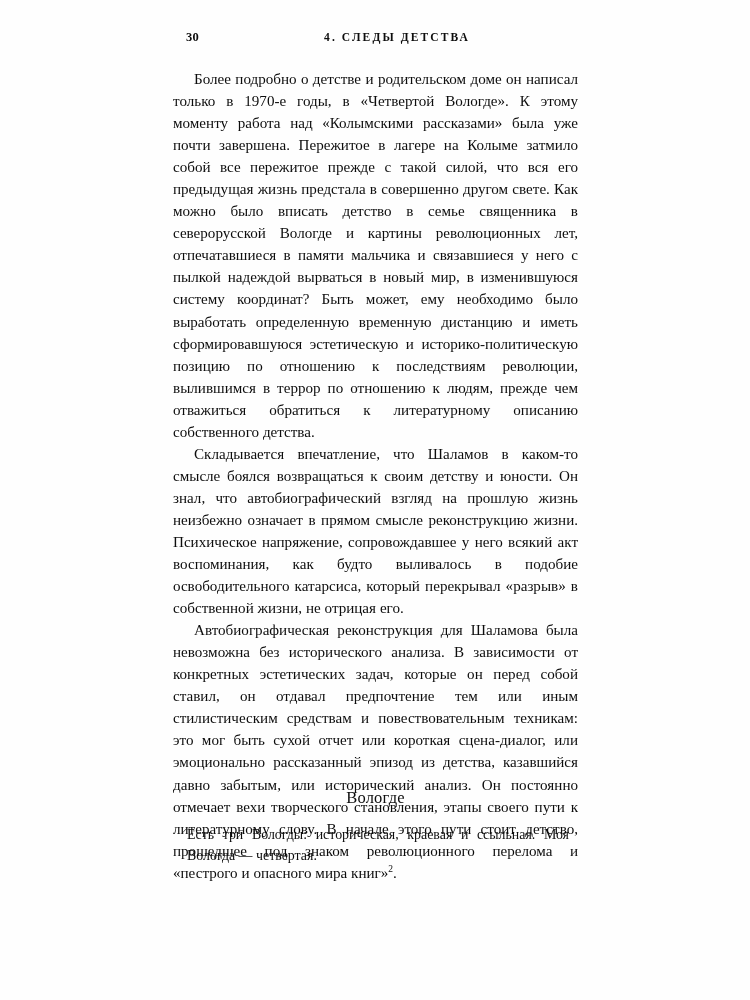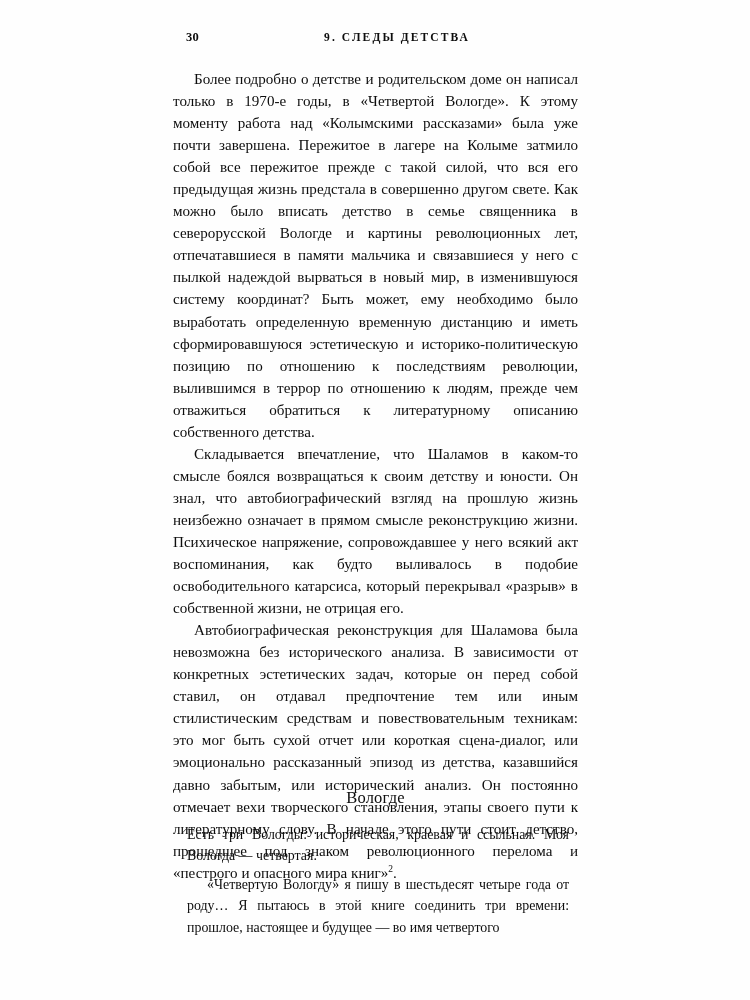--- a/index.html
+++ b/index.html
@@ -109,33 +109,32 @@
     text-indent: 20px;
   }
 </style>
 </head>
 <body>
 
 <div class="page">
 
   <div class="running-head">
     <span class="folio">30</span>
-    <span class="head-title">9. СЛЕДЫ ДЕТСТВА</span>
+    <span class="head-title">4. СЛЕДЫ ДЕТСТВА</span>
   </div>
 
   <div class="text-column">
 
     <p class="body-par">Более подробно о детстве и родительском доме он написал только в 1970-е годы, в «Четвертой Вологде». К этому моменту работа над «Колымскими рассказами» была уже почти завершена. Пережитое в лагере на Колыме затмило собой все пережитое прежде с такой силой, что вся его предыдущая жизнь предстала в совершенно другом свете. Как можно было вписать детство в семье священника в северорусской Вологде и картины революционных лет, отпечатавшиеся в памяти мальчика и связавшиеся у него с пылкой надеждой вырваться в новый мир, в изменившуюся систему координат? Быть может, ему необходимо было выработать определенную временную дистанцию и иметь сформировавшуюся эстетическую и историко-политическую позицию по отношению к последствиям революции, вылившимся в террор по отношению к людям, прежде чем отважиться обратиться к литературному описанию собственного детства.</p>
 
     <p class="body-par">Складывается впечатление, что Шаламов в каком-то смысле боялся возвращаться к своим детству и юности. Он знал, что автобиографический взгляд на прошлую жизнь неизбежно означает в прямом смысле реконструкцию жизни. Психическое напряжение, сопровождавшее у него всякий акт воспоминания, как будто выливалось в подобие освободительного катарсиса, который перекрывал «разрыв» в собственной жизни, не отрицая его.</p>
 
     <p class="body-par"><span>Автобиографическая реконструкция для Шаламова была невозможна без исторического анализа. В зависимости от конкретных эстетических задач, которые он перед собой ставил, он отдавал предпочтение тем или иным стилистическим средствам и повествовательным техникам: это мог быть сухой отчет или короткая сцена-диалог, или эмоционально рассказанный эпизод из детства, казавшийся давно забытым, или исторический анализ. Он постоянно отмечает вехи творческого становления, этапы своего пути к литературному слову. В начале этого пути стоит детство, прошедшее под знаком революционного перелома и «пестрого и опасного мира книг»</span><sup class="fn">2</sup><span>.</span></p>
 
   </div>
 
   <div class="section-heading">Вологде</div>
 
   <div class="quote-block">
     <p class="quote-par">Есть три Вологды: историческая, краевая и ссыльная. Моя Вологда — четвертая.</p>
-    <p class="quote-par indent">«Четвертую Вологду» я пишу в шестьдесят четыре года от роду… Я пытаюсь в этой книге соединить три времени: прошлое, настоящее и будущее — во имя четвертого</p>
   </div>
 
 </div>
 
 </body></html>

